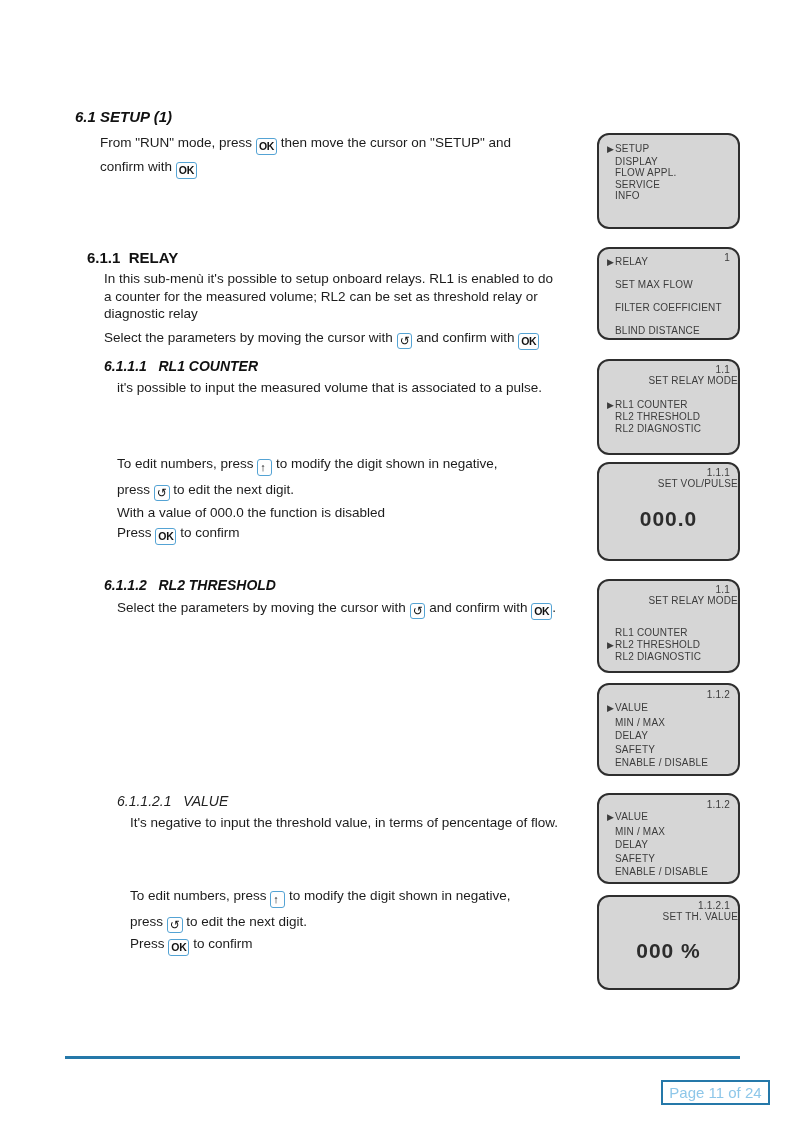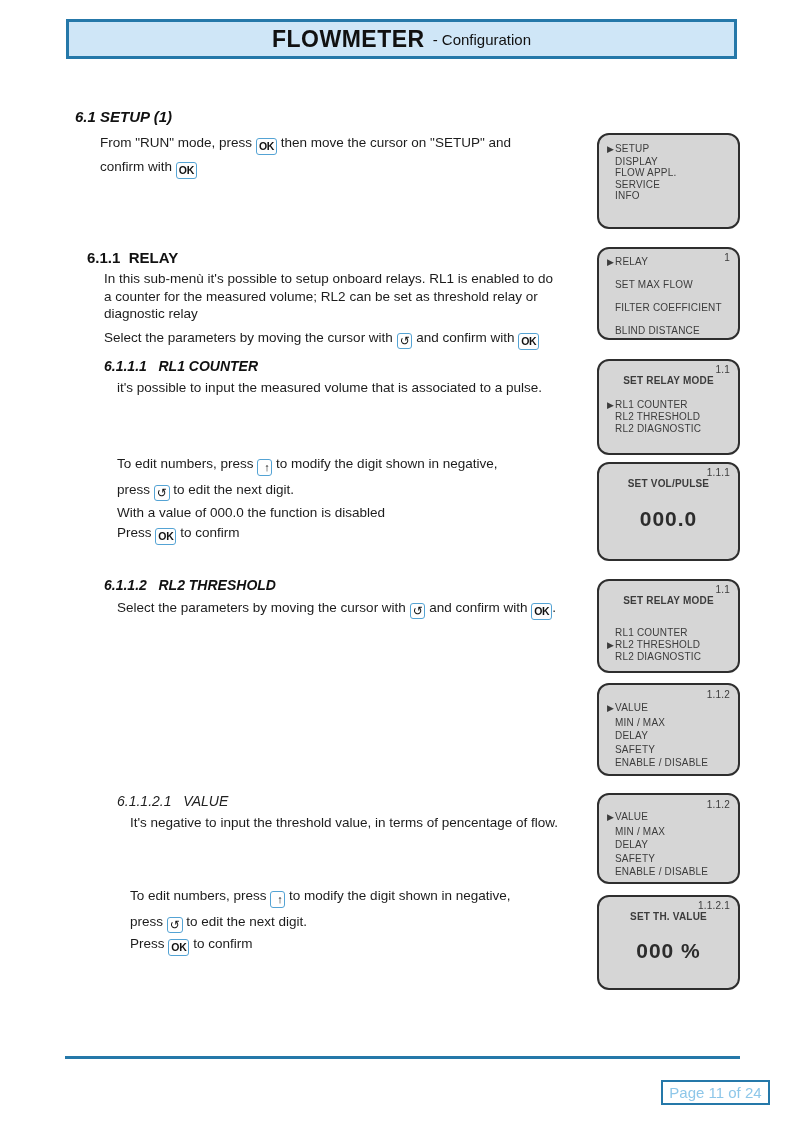--- a/index.html
+++ b/index.html
@@ -23,58 +23,54 @@
   .chapter-title { font-size:19px; font-weight:700; font-style:italic; color:#0b0b0b; letter-spacing:0.2px; }
 
   
   .h-bolditalic { position:absolute; font-size:15px; font-weight:700; font-style:italic; color:#111; white-space:pre-wrap; }
   .h-bold       { position:absolute; font-size:15px; font-weight:700; color:#111; white-space:pre-wrap; }
   .h-italic     { position:absolute; font-size:14px; font-style:italic; color:#222; white-space:pre-wrap; }
   .body-text { position:absolute; font-size:13.5px; color:#1c1c1c; line-height:17.5px; }
   .body-text .row { white-space:nowrap; }
 
   .key {
-    display:inline-block; min-width:15px; text-align:right;
+    display:inline-block; min-width:15px; text-align:left;
     border:1.5px solid #54a3d4; border-radius:3px; background:#fefefe;
     font-size:10.5px; line-height:13px; font-weight:700; color:#101010;
     padding:1px 2px; vertical-align:-3px; letter-spacing:-0.3px;
   }
   .key.rot { font-weight:400; font-size:12px; line-height:12px; }
   .key.up  { font-size:11px; }
 
   
   .lcd {
     position:absolute; left:597px; width:143px;
     background:#d6d6d6; border:2px solid #2e2e2e; border-radius:12px;
     color:#3c3c3c; font-size:10px; letter-spacing:0.2px;
   }
   .lcd-corner { position:absolute; top:3px; right:8px; font-size:10px; }
-  .lcd-title { text-align:center;font-weight:bold; }
+  .lcd-title { text-align:right; }
   .lcd-row { white-space:nowrap; padding-left:8px; }
   .mk { display:inline-block; width:8px; font-size:9px; }
   .lcd-value { text-align:center; font-size:21px; font-weight:700; color:#2c2c2c; letter-spacing:1px; }
 
   
   .footer-line { position:absolute; left:65px; top:1056px; width:675px; height:3px; background:#2578a9; }
   .page-num-box {
     position:absolute; left:661px; top:1080px; width:109px; height:25px;
     border:2px solid #2578a9; background:#fff;
     display:flex; align-items:center; justify-content:center;
   }
   .page-num-text { font-size:15px; color:#8ec7e9; }
 </style>
 </head>
 <body>
 
 <div class="page">
 
-  <div class="header-box">
-    <span class="header-title">FLOWMETER</span>
-    <span class="header-subtitle">- Configuration</span>
-  </div>
 
 
   <div class="h-bolditalic" style="left:75px; top:108px;">6.1 SETUP (1)</div>
   <div class="body-text" style="left:100px; top:131px; line-height:23px;">
     <div class="row"><span>From "RUN" mode, press </span><span class="key">OK</span><span> then move the cursor on "SETUP" and</span></div>
     <div class="row"><span>confirm with </span><span class="key">OK</span></div>
   </div>
 
   <div class="lcd" style="top:133px; height:96px; padding-top:8px; line-height:11.5px;">
     <div class="lcd-row"><span class="mk">▶</span><span>SETUP</span></div>

